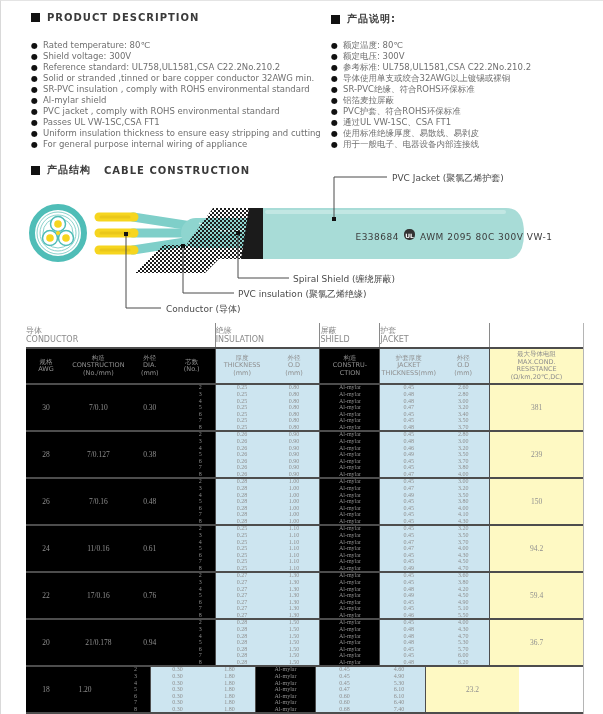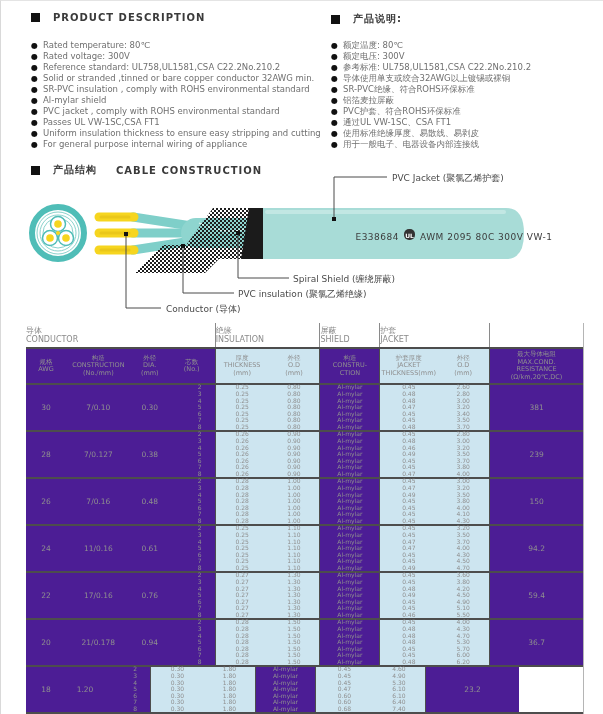--- a/index.html
+++ b/index.html
@@ -1,50 +1,50 @@
 <!DOCTYPE html>
 <html><head>
 <meta charset="utf-8">
 <style>
   * { margin:0; padding:0; box-sizing:border-box; }
   html,body { width:603px; height:714px; }
   body { font-family:"DejaVu Sans","Liberation Sans",sans-serif; background:#fff; overflow:hidden; }
   #page { position:relative; width:603px; height:714px; background:#fff;
           border-left:1px solid #d9d9d9; border-top:1px solid #e4e4e4; }
 
-  .sec-title { position:absolute; display:flex; align-items:center; gap:13px;
+  .sec-title { position:absolute; display:flex; align-items:center; gap:7px;
                font-size:10px; font-weight:bold; color:#3a3a3a; letter-spacing:1px; }
   .sq { width:9px; height:9px; background:#111; display:inline-block; }
 
   .bullets { position:absolute; list-style:none; }
   .bullets li { display:flex; gap:5px; font-size:8.5px; color:#6f6f6f;
                 line-height:11px; white-space:nowrap; }
   .dot { color:#111; font-size:8px; line-height:11px; }
 
   
   #spec-table { position:absolute; left:25px; top:322px; width:558px;
                 color:#8f8f8f; border-right:1px solid #b5b5b5; }
   .band { display:flex; height:26px; border-bottom:2px solid #4d4d4d; }
   .band .gcell { display:flex; flex-direction:column; align-items:flex-start; justify-content:center;
                  font-size:8px; line-height:9.5px; color:#8a8a8a; border-right:1px solid #8a8a8a; }
   .band .gcell:last-child { border-right:none; }
   #subheader { display:flex; height:36px; border-bottom:2px solid #4d4d4d; }
   .th { display:flex; flex-direction:column; align-items:center; justify-content:center;
         font-size:6.5px; line-height:7.5px; text-align:center; }
-  .grow { display:flex; height:47px; border-bottom:2px solid #4d4d4d; }
+  .grow { display:flex; height:47px; border-bottom:2px solid #4d4d4d;font-family:Liberation Serif, serif; }
   .grow:last-child { border-bottom-width:2px; }
   .td { font-size:6.5px; }
   .single { display:flex; align-items:center; justify-content:center; font-size:7.5px; }
   .stack { display:flex; flex-direction:column; justify-content:center; text-align:center; }
   .stack .ln { font-size:6px; line-height:6.6px; }
   .stack.r .ln { text-align:right; padding-right:13px; }
   .col0{width:40px}.col1{width:65px}.col2{width:38px}.col3{width:47px}
   .col4{width:53px}.col5{width:52px}.col6{width:60px}.col7{width:57px}
   .col8{width:53px}.col9{width:93px}
-  .cream{background:#4c1d95}.blue{background:#CDE5F0}.plain{background:#4c1d95}
+  .cream{background:#000000}.blue{background:#CDE5F0}.plain{background:#fef9c3}
   .gsep{border-right:1px solid #4d4d4d}
 
   svg text { font-family:"DejaVu Sans","Liberation Sans",sans-serif; }
 </style>
 </head>
 <body>
 
 <div id="page">
 
   <div class="sec-title" style="left:30px; top:11px;">
@@ -52,21 +52,21 @@
     <span>PRODUCT DESCRIPTION</span>
   </div>
   <ul class="bullets" style="left:30px; top:39px;">
   <li>
     <span class="dot">●</span>
     <span>Rated temperature: 80℃</span>
   </li>
 
   <li>
     <span class="dot">●</span>
-    <span>Rated voltage: 300V</span>
+    <span>Shield voltage: 300V</span>
   </li>
 
   <li>
     <span class="dot">●</span>
     <span>Reference standard: UL758,UL1581,CSA C22.2No.210.2</span>
   </li>
 
   <li>
     <span class="dot">●</span>
     <span>Solid or stranded ,tinned or bare copper conductor 32AWG min.</span>

